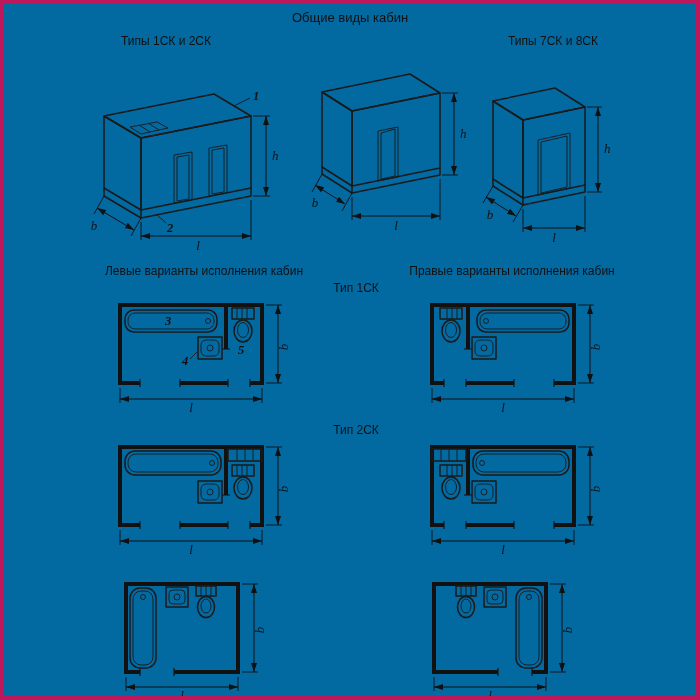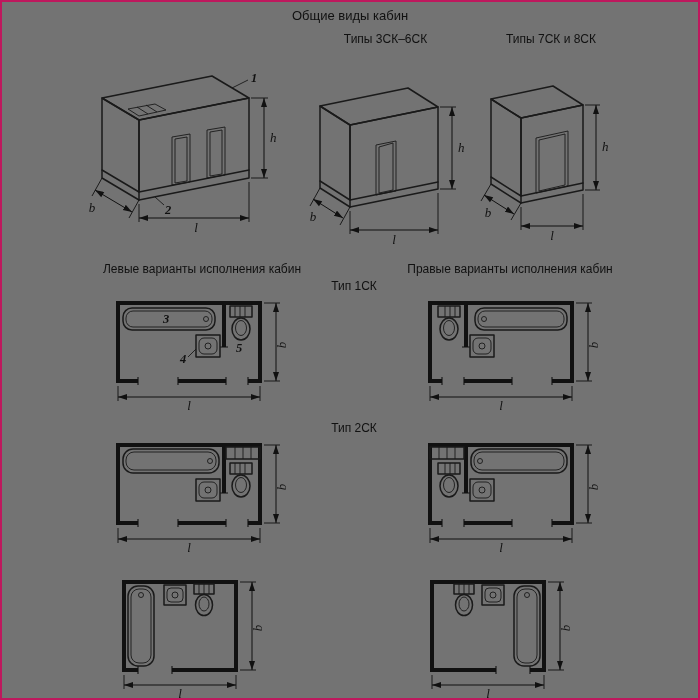--- a/index.html
+++ b/index.html
@@ -1,17 +1,17 @@
 <!DOCTYPE html>
 <html><head>
 <meta charset="utf-8">
 <style>
   * { margin:0; padding:0; box-sizing:border-box; }
   body { background:#fff; font-family:"Liberation Sans",sans-serif; color:#111; }
-  .page { position:relative; width:700px; height:700px; background:#737373; border:2px solid #be185d; overflow:hidden; }
+  .page { position:relative; width:700px; height:700px; background:#0369a1; border:4px solid #be185d; overflow:hidden; }
   .abs { position:absolute; }
   .ttl { font-size:13px; text-align:center; width:100%; }
   .hdr { font-size:12px; text-align:center; width:240px; }
   .typ { font-size:12px; text-align:center; left:0; width:660px;margin-left:22px; }
   figure.view { position:absolute; }
   figcaption { font-size:12px; text-align:center; margin-bottom:2px; }
   svg { display:block; }
   .ln  { fill:none; stroke:#1a1a1a; stroke-width:1.5; stroke-linejoin:round; stroke-linecap:round; }
   .th  { fill:none; stroke:#1a1a1a; stroke-width:0.9; }
   .wall{ fill:none; stroke:#111; stroke-width:4; }
@@ -33,20 +33,21 @@
       <path d="M9,0 L0,3 L9,6 Z" fill="#111"></path>
     </marker>
   </defs>
 </svg>
 
 <div class="page">
 
   <div class="abs ttl" style="top:6px">Общие виды кабин</div>
 
   <figure class="view" style="left:42px; top:30px; width:240px">
+    <figcaption>Типы 1СК и 2СК</figcaption>
     <svg width="240" height="205" viewBox="0 0 240 205">
       <g>
         <path class="ln" d="M95,88 L205,66 L168,44 L58,66 Z"></path>
         <path class="ln" d="M95,160 L205,138 L205,66 L95,88 Z"></path>
         <path class="ln" d="M95,160 L58,138 L58,66 L95,88 Z"></path>
         <path class="ln" d="M58,138 L58,146 L95,168 L205,146 L205,138"></path>
         <path class="ln" d="M95,160 L95,168"></path>
       </g>
       <g>
         <path class="th" d="M128,153 L146,150 L146,102 L128,105 Z"></path>
@@ -79,21 +80,20 @@
       </g>
       <g>
         <path class="ext" d="M58,146 L48,164 M95,168 L85,186"></path>
         <path class="dim" d="M51,158 L88,180" marker-start="url(#as)" marker-end="url(#ae)"></path>
         <text x="48" y="180" text-anchor="middle">b</text>
       </g>
     </svg>
   </figure>
 
   <figure class="view" style="left:296px; top:30px; width:175px">
-    <figcaption>Типы 3СК–6СК</figcaption>
     <svg width="175" height="198" viewBox="0 0 175 198">
       <g>
         <path class="ln" d="M52,77 L140,59 L110,40 L22,58 Z"></path>
         <path class="ln" d="M52,152 L140,134 L140,59 L52,77 Z"></path>
         <path class="ln" d="M52,152 L22,133 L22,58 L52,77 Z"></path>
         <path class="ln" d="M22,133 L22,140 L52,159 L140,141 L140,134"></path>
         <path class="ln" d="M52,152 L52,159"></path>
       </g>
       <g>
         <path class="th" d="M78,147 L98,143 L98,93 L78,97 Z"></path>

